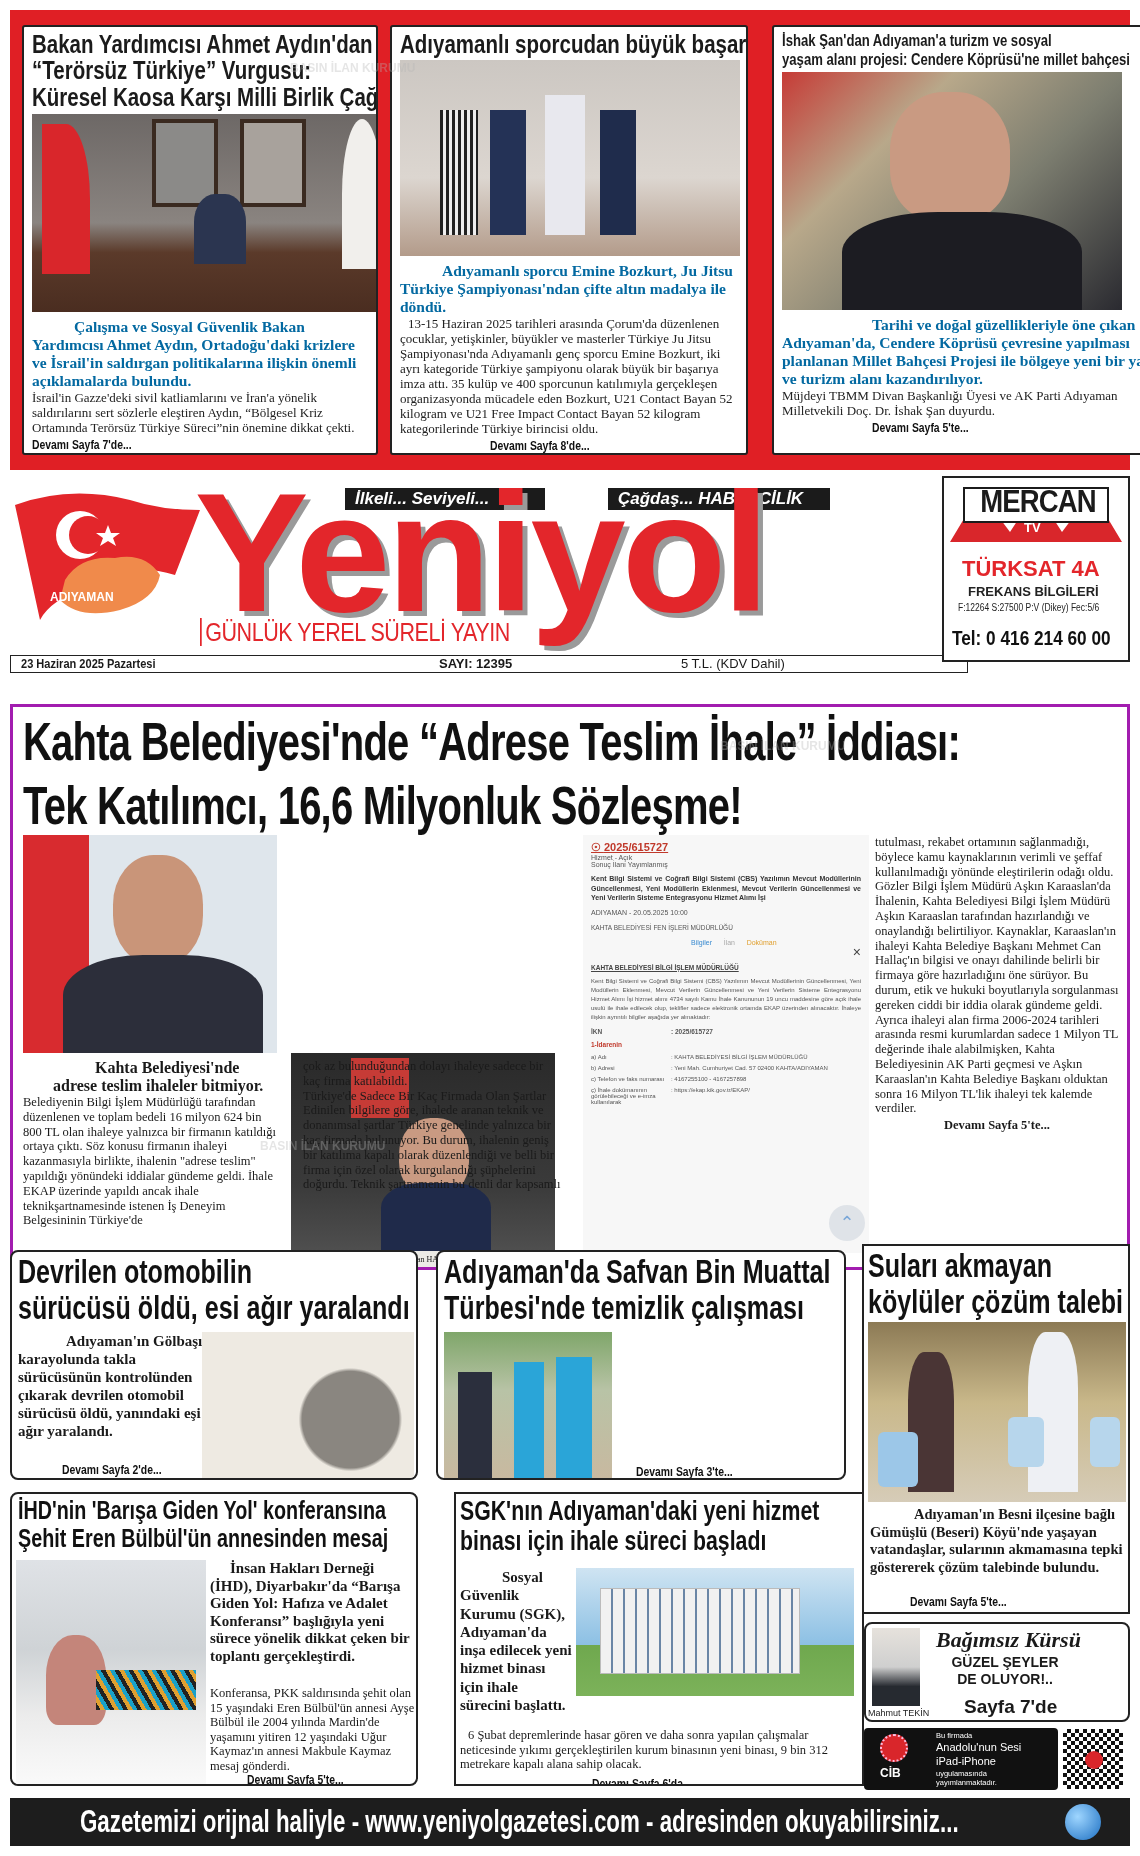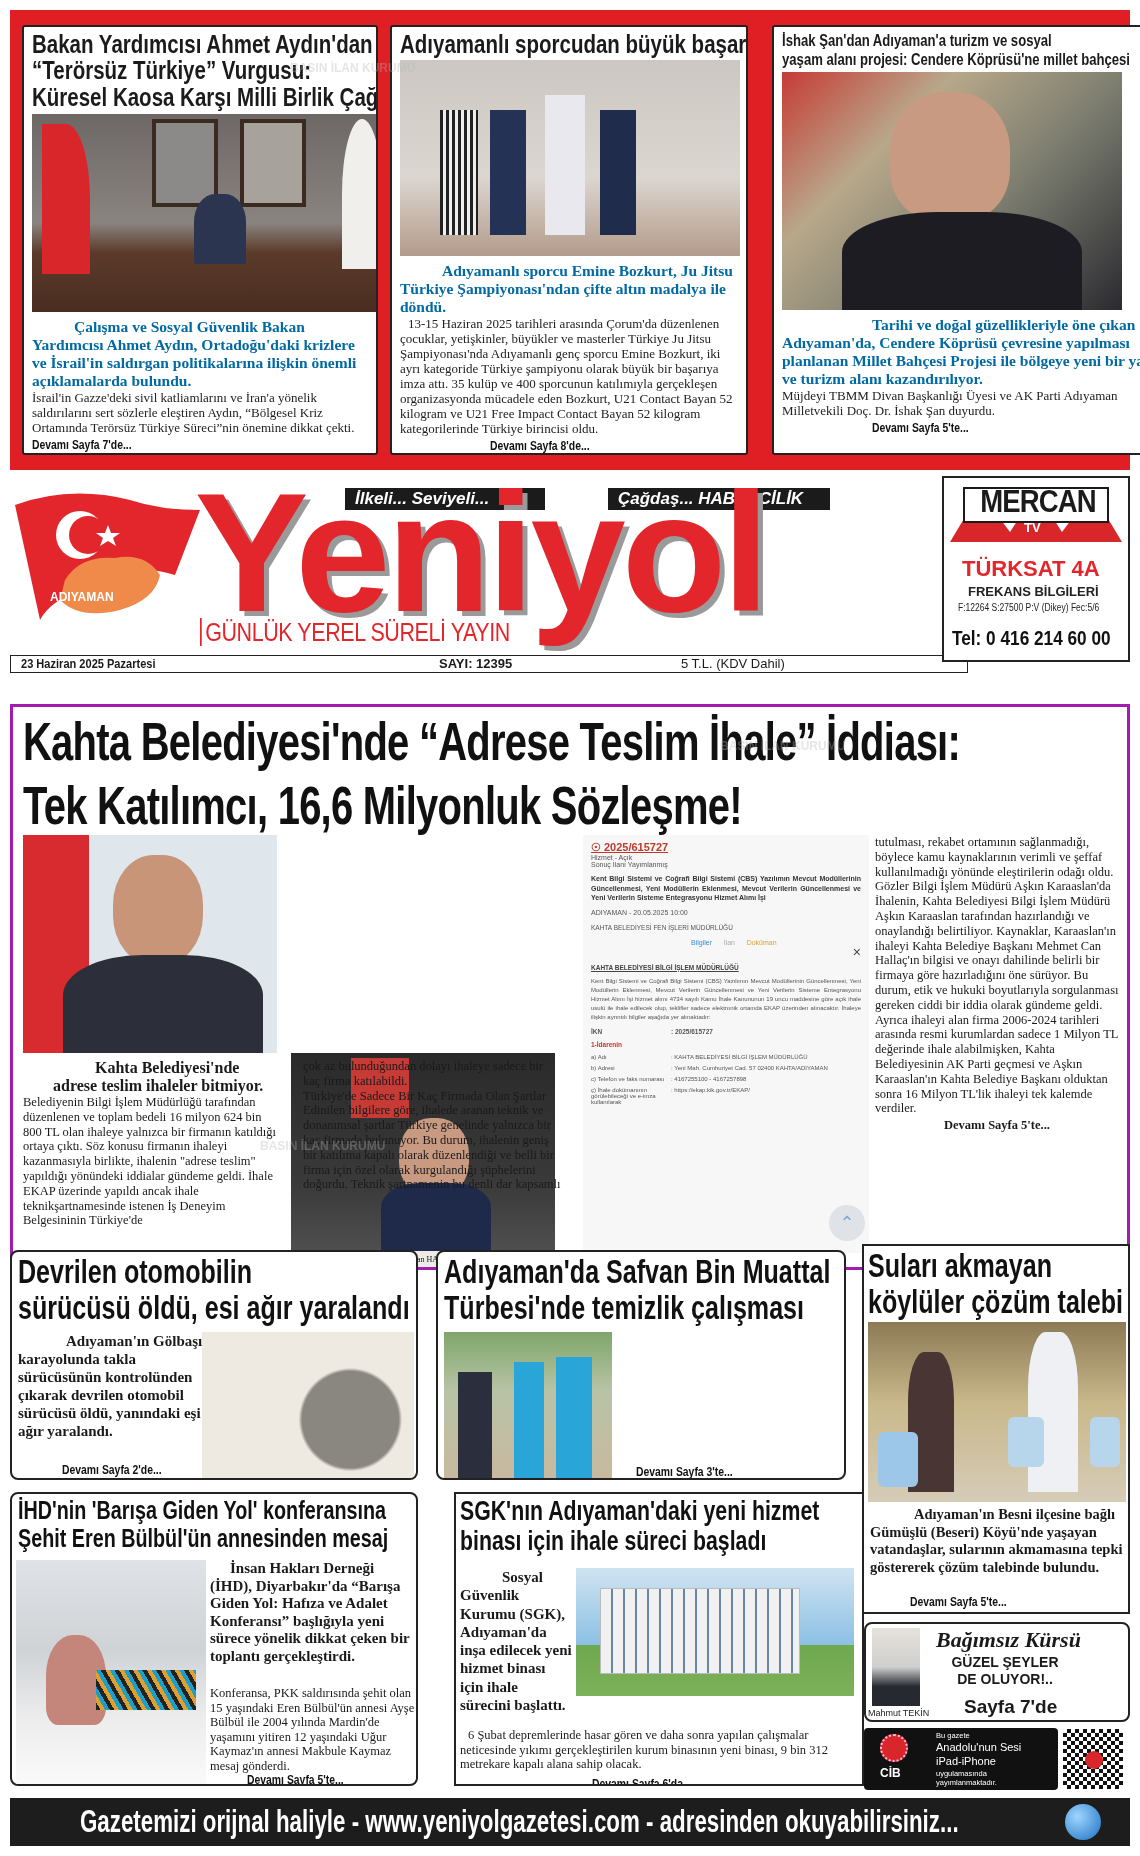--- a/index.html
+++ b/index.html
@@ -271,21 +271,21 @@
   <div class="abs photo" style="left:6px; top:4px; width:48px; height:78px; background:linear-gradient(180deg,#e6e2dc 0%,#cfcfcf 50%,#262a30 75%);"></div>
   <div class="abs" style="left:2px; top:84px; font-family:'Liberation Sans',sans-serif; font-size:9px; white-space:nowrap;">Mahmut TEKİN</div>
   <div class="abs" style="left:70px; top:4px; font-style:italic; font-weight:700; font-size:22px; line-height:24px; white-space:nowrap;">Bağımsız Kürsü</div>
   <div class="abs" style="left:84px; top:30px; width:110px; text-align:center; font-family:'Liberation Sans',sans-serif; font-weight:700; font-size:14px; line-height:17px;">GÜZEL ŞEYLER DE OLUYOR!..</div>
   <div class="abs" style="left:98px; top:72px; font-family:'Liberation Sans',sans-serif; font-weight:700; font-size:19px; white-space:nowrap;">Sayfa 7'de</div>
 </div>
 
 <div class="abs" style="left:864px; top:1728px; width:194px; height:62px; background:#111; border-radius:4px;">
   <div class="abs" style="left:16px; top:6px; width:28px; height:28px; border-radius:50%; background:#d9262b; border:2px dotted #fbd;"></div>
   <div class="abs" style="left:16px; top:38px; color:#fff; font-family:'Liberation Sans',sans-serif; font-weight:700; font-size:12px;">CİB</div>
-  <div class="abs" style="left:72px; top:3px; color:#fff; font-family:'Liberation Sans',sans-serif; font-size:7.5px; line-height:9px;">Bu gazete</div>
+  <div class="abs" style="left:72px; top:3px; color:#fff; font-family:'Liberation Sans',sans-serif; font-size:7.5px; line-height:9px;">Bu firmada</div>
   <div class="abs" style="left:72px; top:13px; color:#fff; font-family:'Liberation Sans',sans-serif; font-size:11px; line-height:13px; white-space:nowrap;">Anadolu'nun Sesi</div>
   <div class="abs" style="left:72px; top:27px; color:#fff; font-family:'Liberation Sans',sans-serif; font-size:11px; line-height:13px;">iPad-iPhone</div>
   <div class="abs" style="left:72px; top:41px; color:#fff; font-family:'Liberation Sans',sans-serif; font-size:7.5px; line-height:9px;">uygulamasında</div>
   <div class="abs" style="left:72px; top:50px; color:#fff; font-family:'Liberation Sans',sans-serif; font-size:7.5px; line-height:9px;">yayımlanmaktadır.</div>
 </div>
 <div class="abs" style="left:1060px; top:1726px; width:66px; height:66px; background:repeating-conic-gradient(#111 0 25%,#fff 0 50%) 0 0/8px 8px; border:3px solid #fff;">
   <div class="abs" style="left:22px; top:22px; width:18px; height:18px; border-radius:50%; background:#d9262b;"></div>
 </div>
 
 <div id="footer-bar" class="abs">

